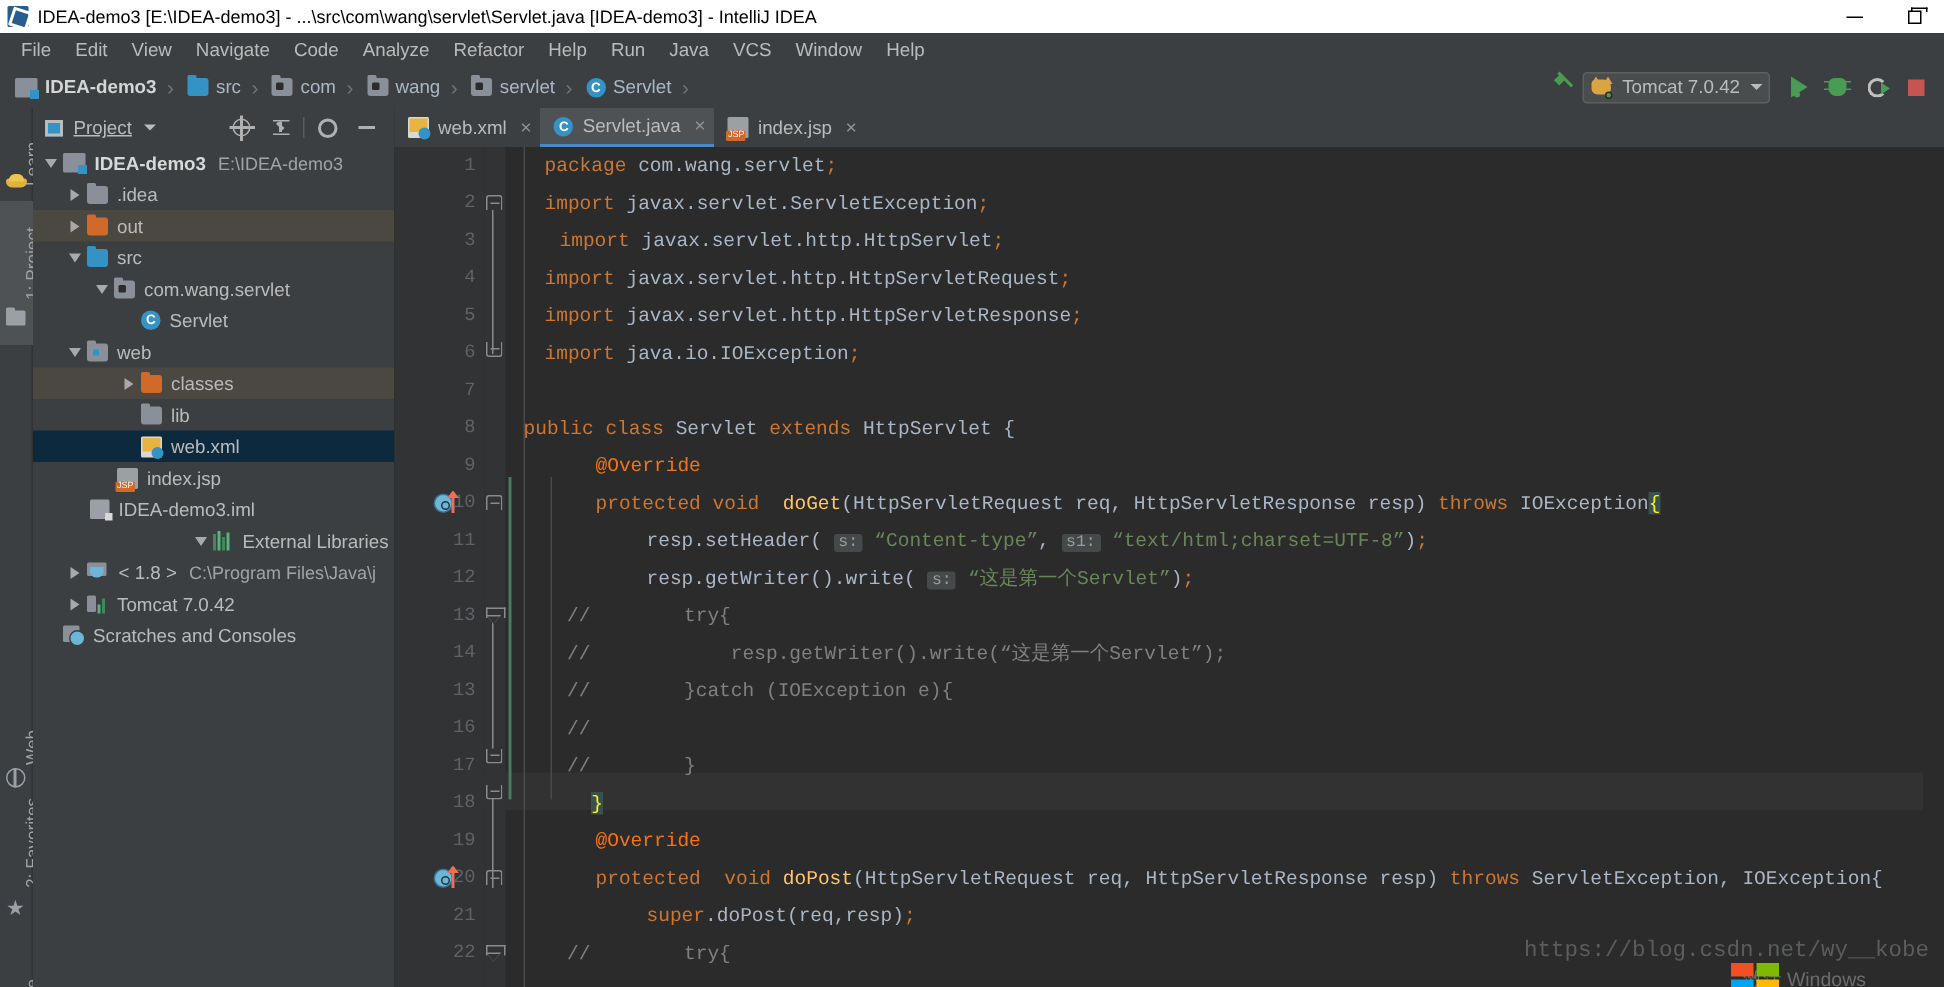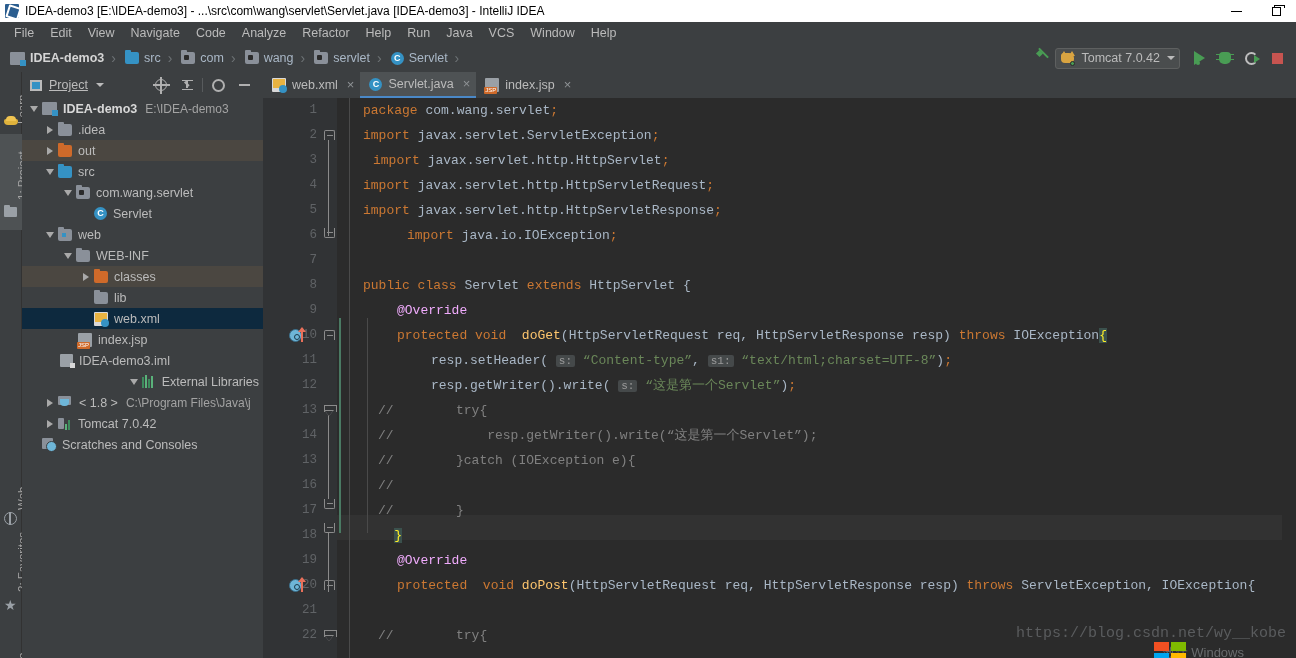--- a/index.html
+++ b/index.html
@@ -140,21 +140,21 @@
   .codepane{position:absolute;left:74px;top:0;right:14px;bottom:0;font-family:"Liberation Mono", monospace;font-size:13px;}
   .errstripe{position:absolute;right:0;top:0;width:14px;bottom:0;background:#2b2b2b;}
 
   .ln{position:absolute;right:6px;width:54px;text-align:right;color:#606366;font-family:"Liberation Mono",monospace;font-size:12.5px;height:25px;line-height:25px;}
   .cline{position:absolute;left:0;right:0;height:25px;line-height:25px;white-space:pre;}
   .caretline{position:absolute;left:0;right:0;height:25px;background:#323232;}
 
   
   .kw{color:#cc7832;}
   .id{color:#a9b7c6;} .str{color:#6a8759;} .cmt{color:#808080;margin-left:35px;}
-  .ann{color:#f0abfc;} .mth{color:#ffc66d;}
+  .ann{color:#f97316;} .mth{color:#ffc66d;}
   .sem{color:#cc7832;} .brace-hl{background:#3b514d;color:#ffef28;}
   .hint{background:#45494a;color:#9a9a9a;font-size:11px;padding:0 3px;border-radius:2px;}
 
   
   .ovr{position:absolute;width:22px;height:16px;}
   .ovr-c{position:absolute;left:0;top:1px;width:13px;height:13px;border-radius:50%;background:#6eb6d8;border:1.5px solid #3a6e8a;}
   .ovr-c:after{content:"";position:absolute;left:3.5px;top:3.5px;width:4px;height:4px;border:1.5px solid #1c3a4a;border-radius:50%;}
   .ovr-a{position:absolute;left:12px;top:0px;width:2px;height:14px;background:#e8705a;}
   .ovr-a:before{content:"";position:absolute;left:-3px;top:-1px;width:0;height:0;border-left:4px solid transparent;border-right:4px solid transparent;border-bottom:5px solid #e8705a;}
   .fmark{position:absolute;width:11px;height:11px;border:1px solid #8b8b8b;}
@@ -380,27 +380,20 @@
     </div>
 
     <div class="trow" style="padding-left:20px;">
       <span class="arrow-box">
           <i class="tw arrow-d"></i>
         </span>
       <span class="ico fold dotblue"></span>
       <span class="tlabel">web</span>
     </div>
 
-    <div class="trow" style="padding-left:38px;">
-      <span class="arrow-box">
-          <i class="tw arrow-d"></i>
-        </span>
-      <span class="ico fold"></span>
-      <span class="tlabel">WEB-INF</span>
-    </div>
 
     <div class="trow hl" style="padding-left:56px;">
       <span class="arrow-box">
           <i class="tw arrow-r"></i>
         </span>
       <span class="ico fold orange"></span>
       <span class="tlabel">classes</span>
     </div>
 
     <div class="trow" style="padding-left:72px;">
@@ -543,35 +536,36 @@
     <div class="greenbar" style="left:76px;top:220px;height:215px;"></div>
     <div class="indentguide" style="left:86px;top:0px;height:560px;"></div>
     <div class="indentguide" style="left:104px;top:220px;height:215px;"></div>
 
     <div class="codepane">
       <div class="cline" style="top:0px;left:26px;"><span class="kw">package</span> <span class="id">com.wang.servlet</span><span class="sem">;</span></div>
       <div class="cline" style="top:25px;left:26px;"><span class="kw">import</span> <span class="id">javax.servlet.ServletException</span><span class="sem">;</span></div>
       <div class="cline" style="top:50px;left:26px;margin-left:10px;"><span class="kw">import</span> <span class="id">javax.servlet.http.HttpServlet</span><span class="sem">;</span></div>
       <div class="cline" style="top:75px;left:26px;"><span class="kw">import</span> <span class="id">javax.servlet.http.HttpServletRequest</span><span class="sem">;</span></div>
       <div class="cline" style="top:100px;left:26px;"><span class="kw">import</span> <span class="id">javax.servlet.http.HttpServletResponse</span><span class="sem">;</span></div>
-      <div class="cline" style="top:125px;left:26px;margin-left:44px;"><span class="kw">import</span> <span class="id">java.io.IOException</span><span class="sem">;</span></div>
+      <div class="cline" style="top:125px;left:26px;"><span class="kw">import</span> <span class="id">java.io.IOException</span><span class="sem">;</span></div>
       <div class="cline" style="top:150px;left:26px;"></div>
-      <div class="cline" style="top:175px;left:26px;"><span class="kw">public class</span> <span class="id">Servlet </span><span class="kw">extends</span> <span class="id">HttpServlet {</span></div>
+      <div class="cline" style="top:175px;left:12px;"><span class="kw">public class</span> <span class="id">Servlet </span><span class="kw">extends</span> <span class="id">HttpServlet {</span></div>
       <div class="cline" style="top:200px;left:60px;"><span class="ann">@Override</span></div>
       <div class="cline" style="top:225px;left:60px;"><span class="kw">protected void</span>&nbsp; <span class="mth">doGet</span><span class="id">(HttpServletRequest req, HttpServletResponse resp) </span><span class="kw">throws</span> <span class="id">IOException</span><span class="brace-hl">{</span></div>
       <div class="cline" style="top:250px;left:94px;"><span class="id">resp.setHeader(</span> <span class="hint">s:</span> <span class="str">“Content-type”</span><span class="id">, </span><span class="hint">s1:</span> <span class="str">“text/html;charset=UTF-8”</span><span class="id">)</span><span class="sem">;</span></div>
       <div class="cline" style="top:275px;left:94px;"><span class="id">resp.getWriter().write(</span> <span class="hint">s:</span> <span class="str">“这是第一个Servlet”</span><span class="id">)</span><span class="sem">;</span></div>
       <div class="cline" style="top:300px;left:6px;"><span class="cmt">//        try{</span></div>
       <div class="cline" style="top:325px;left:6px;"><span class="cmt">//            resp.getWriter().write(“这是第一个Servlet”);</span></div>
       <div class="cline" style="top:350px;left:6px;"><span class="cmt">//        }catch (IOException e){</span></div>
       <div class="cline" style="top:375px;left:6px;"><span class="cmt">//</span></div>
       <div class="cline" style="top:400px;left:6px;"><span class="cmt">//        }</span></div>
       <div class="cline" style="top:425px;left:26px;">&nbsp;&nbsp;&nbsp;&nbsp;<span class="brace-hl">}</span></div>
       <div class="cline" style="top:450px;left:60px;"><span class="ann">@Override</span></div>
       <div class="cline" style="top:475px;left:60px;"><span class="kw">protected</span>&nbsp; <span class="kw">void</span> <span class="mth">doPost</span><span class="id">(HttpServletRequest req, HttpServletResponse resp) </span><span class="kw">throws</span> <span class="id">ServletException, IOException{</span></div>
+      <div class="cline" style="top:500px;left:94px;"><span class="kw">super</span><span class="id">.doPost(req,resp)</span><span class="sem">;</span></div>
       <div class="cline" style="top:525px;left:6px;"><span class="cmt">//        try{</span></div>
     </div>
 
     <div class="errstripe"></div>
 
     <div class="watermark">https://blog.csdn.net/wy__kobe</div>
     <div class="actwin">激活 Windows</div>
     <div class="winlogo">
         <i></i>
         <i></i>

